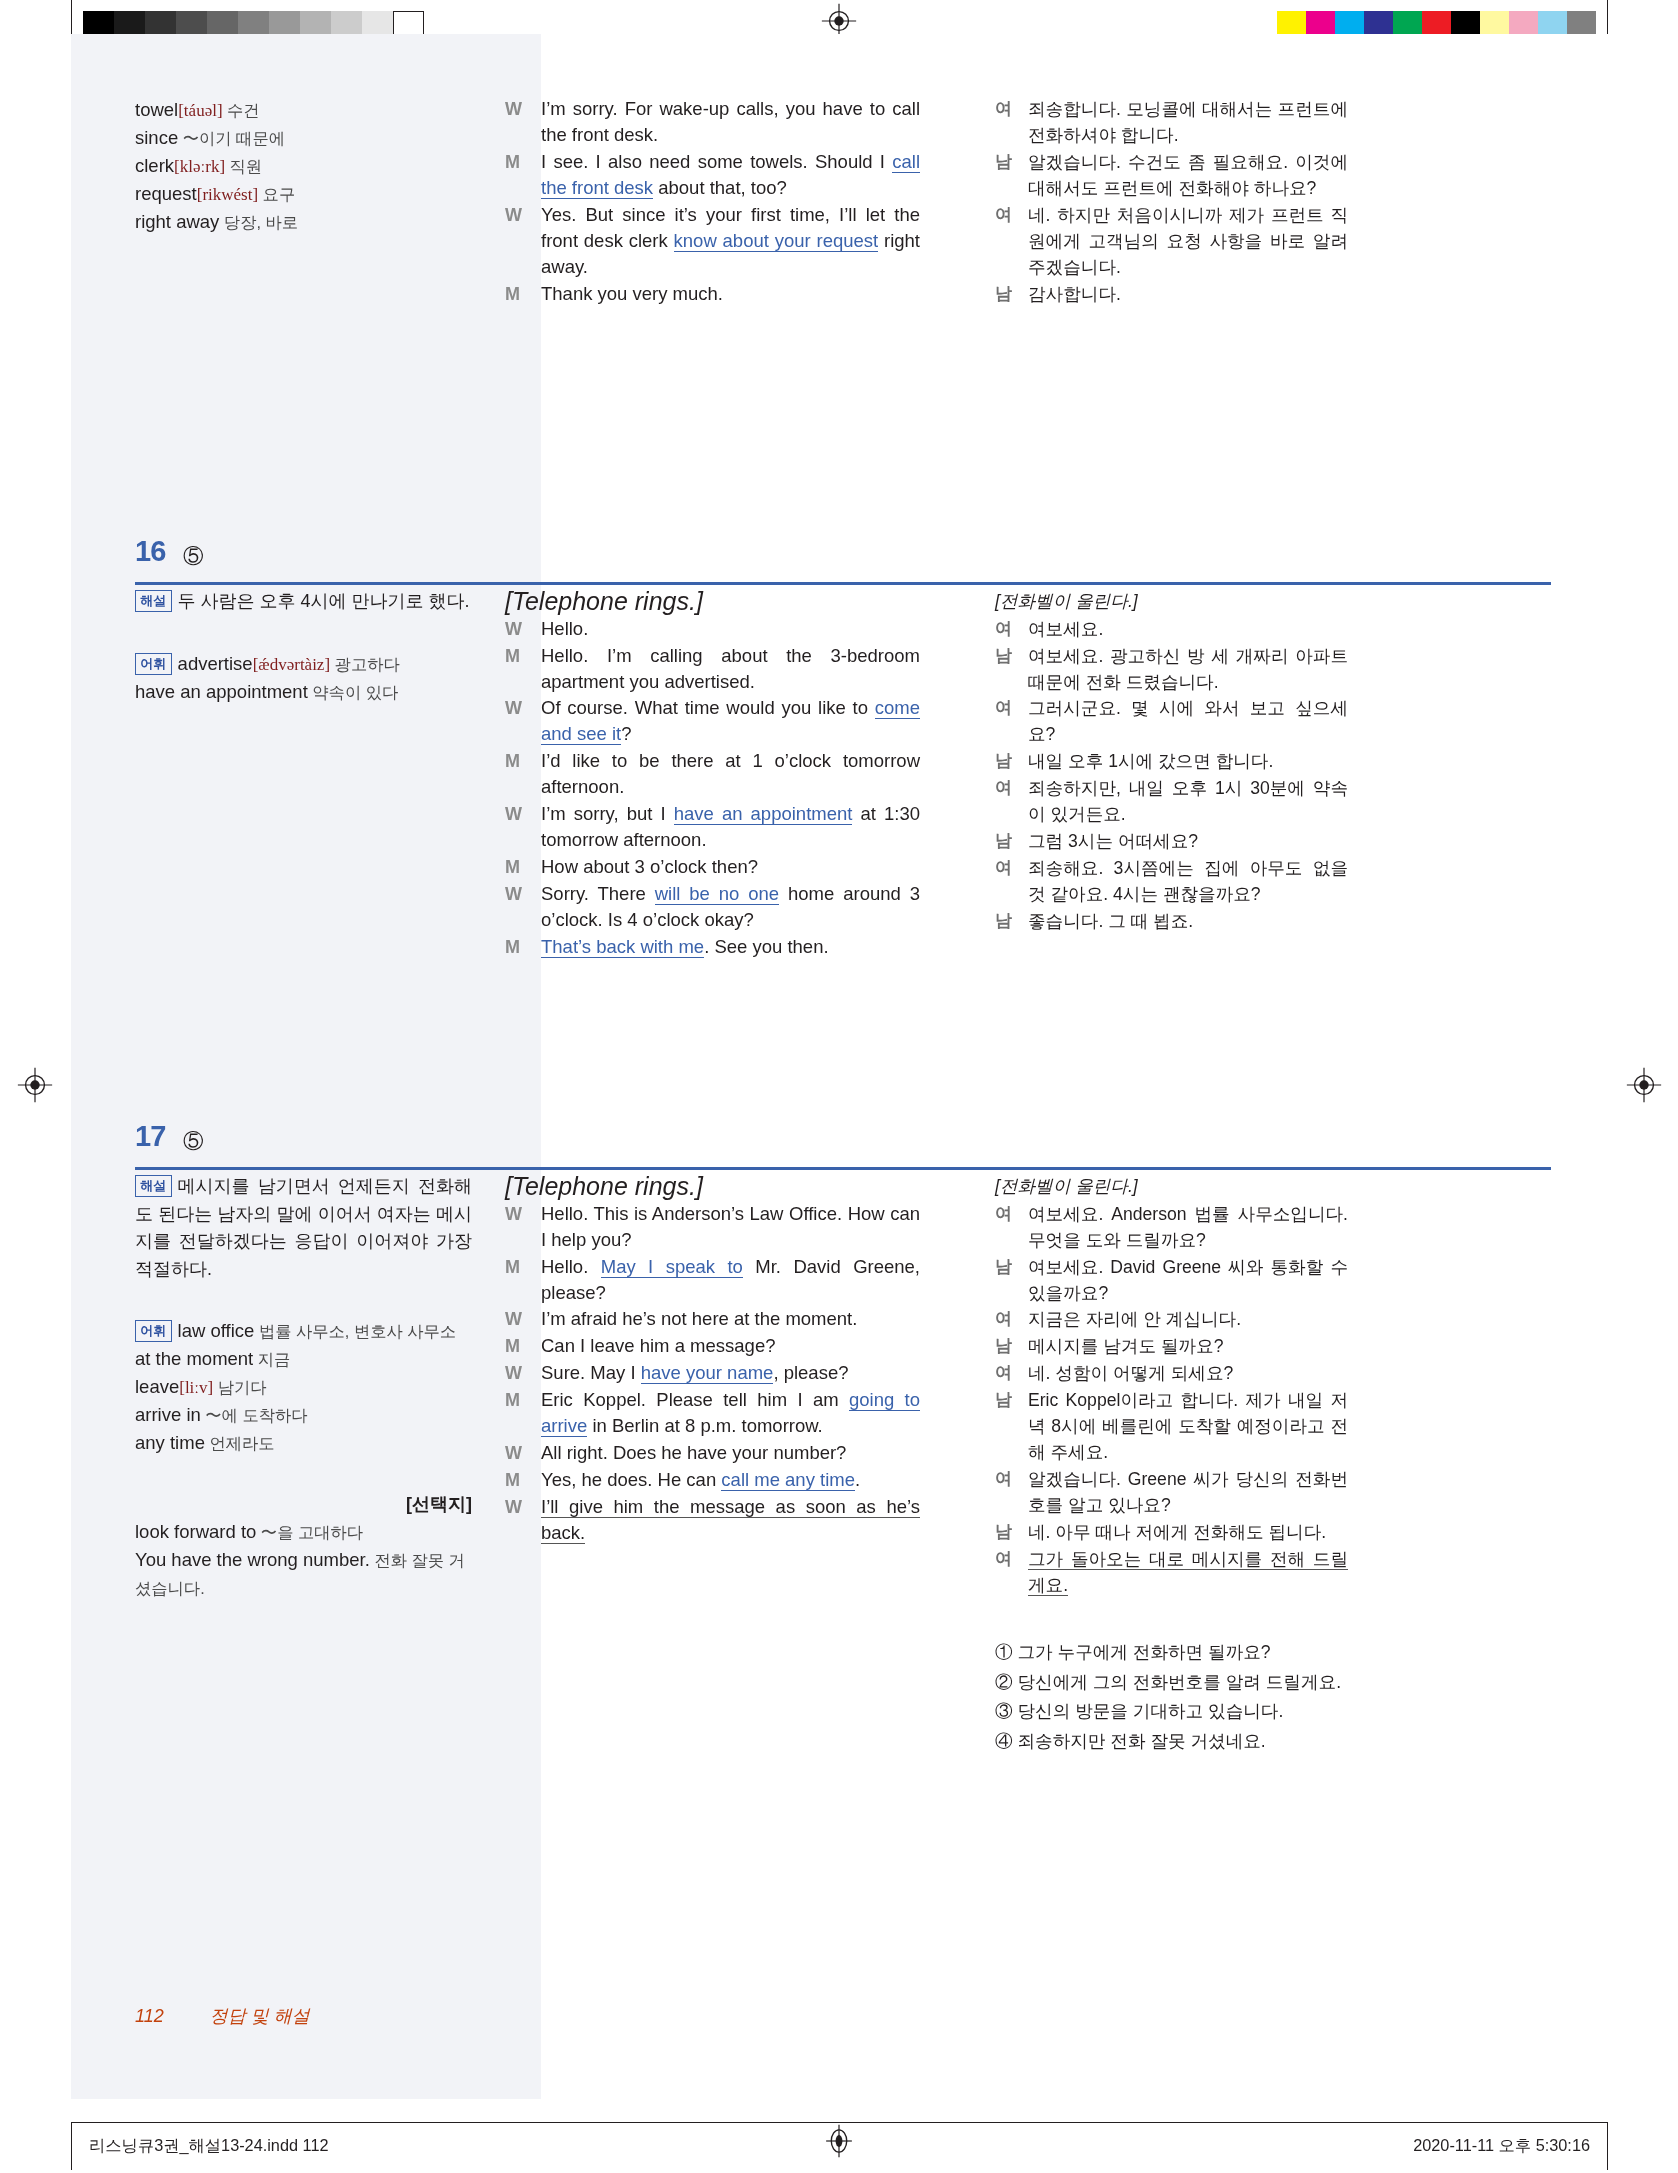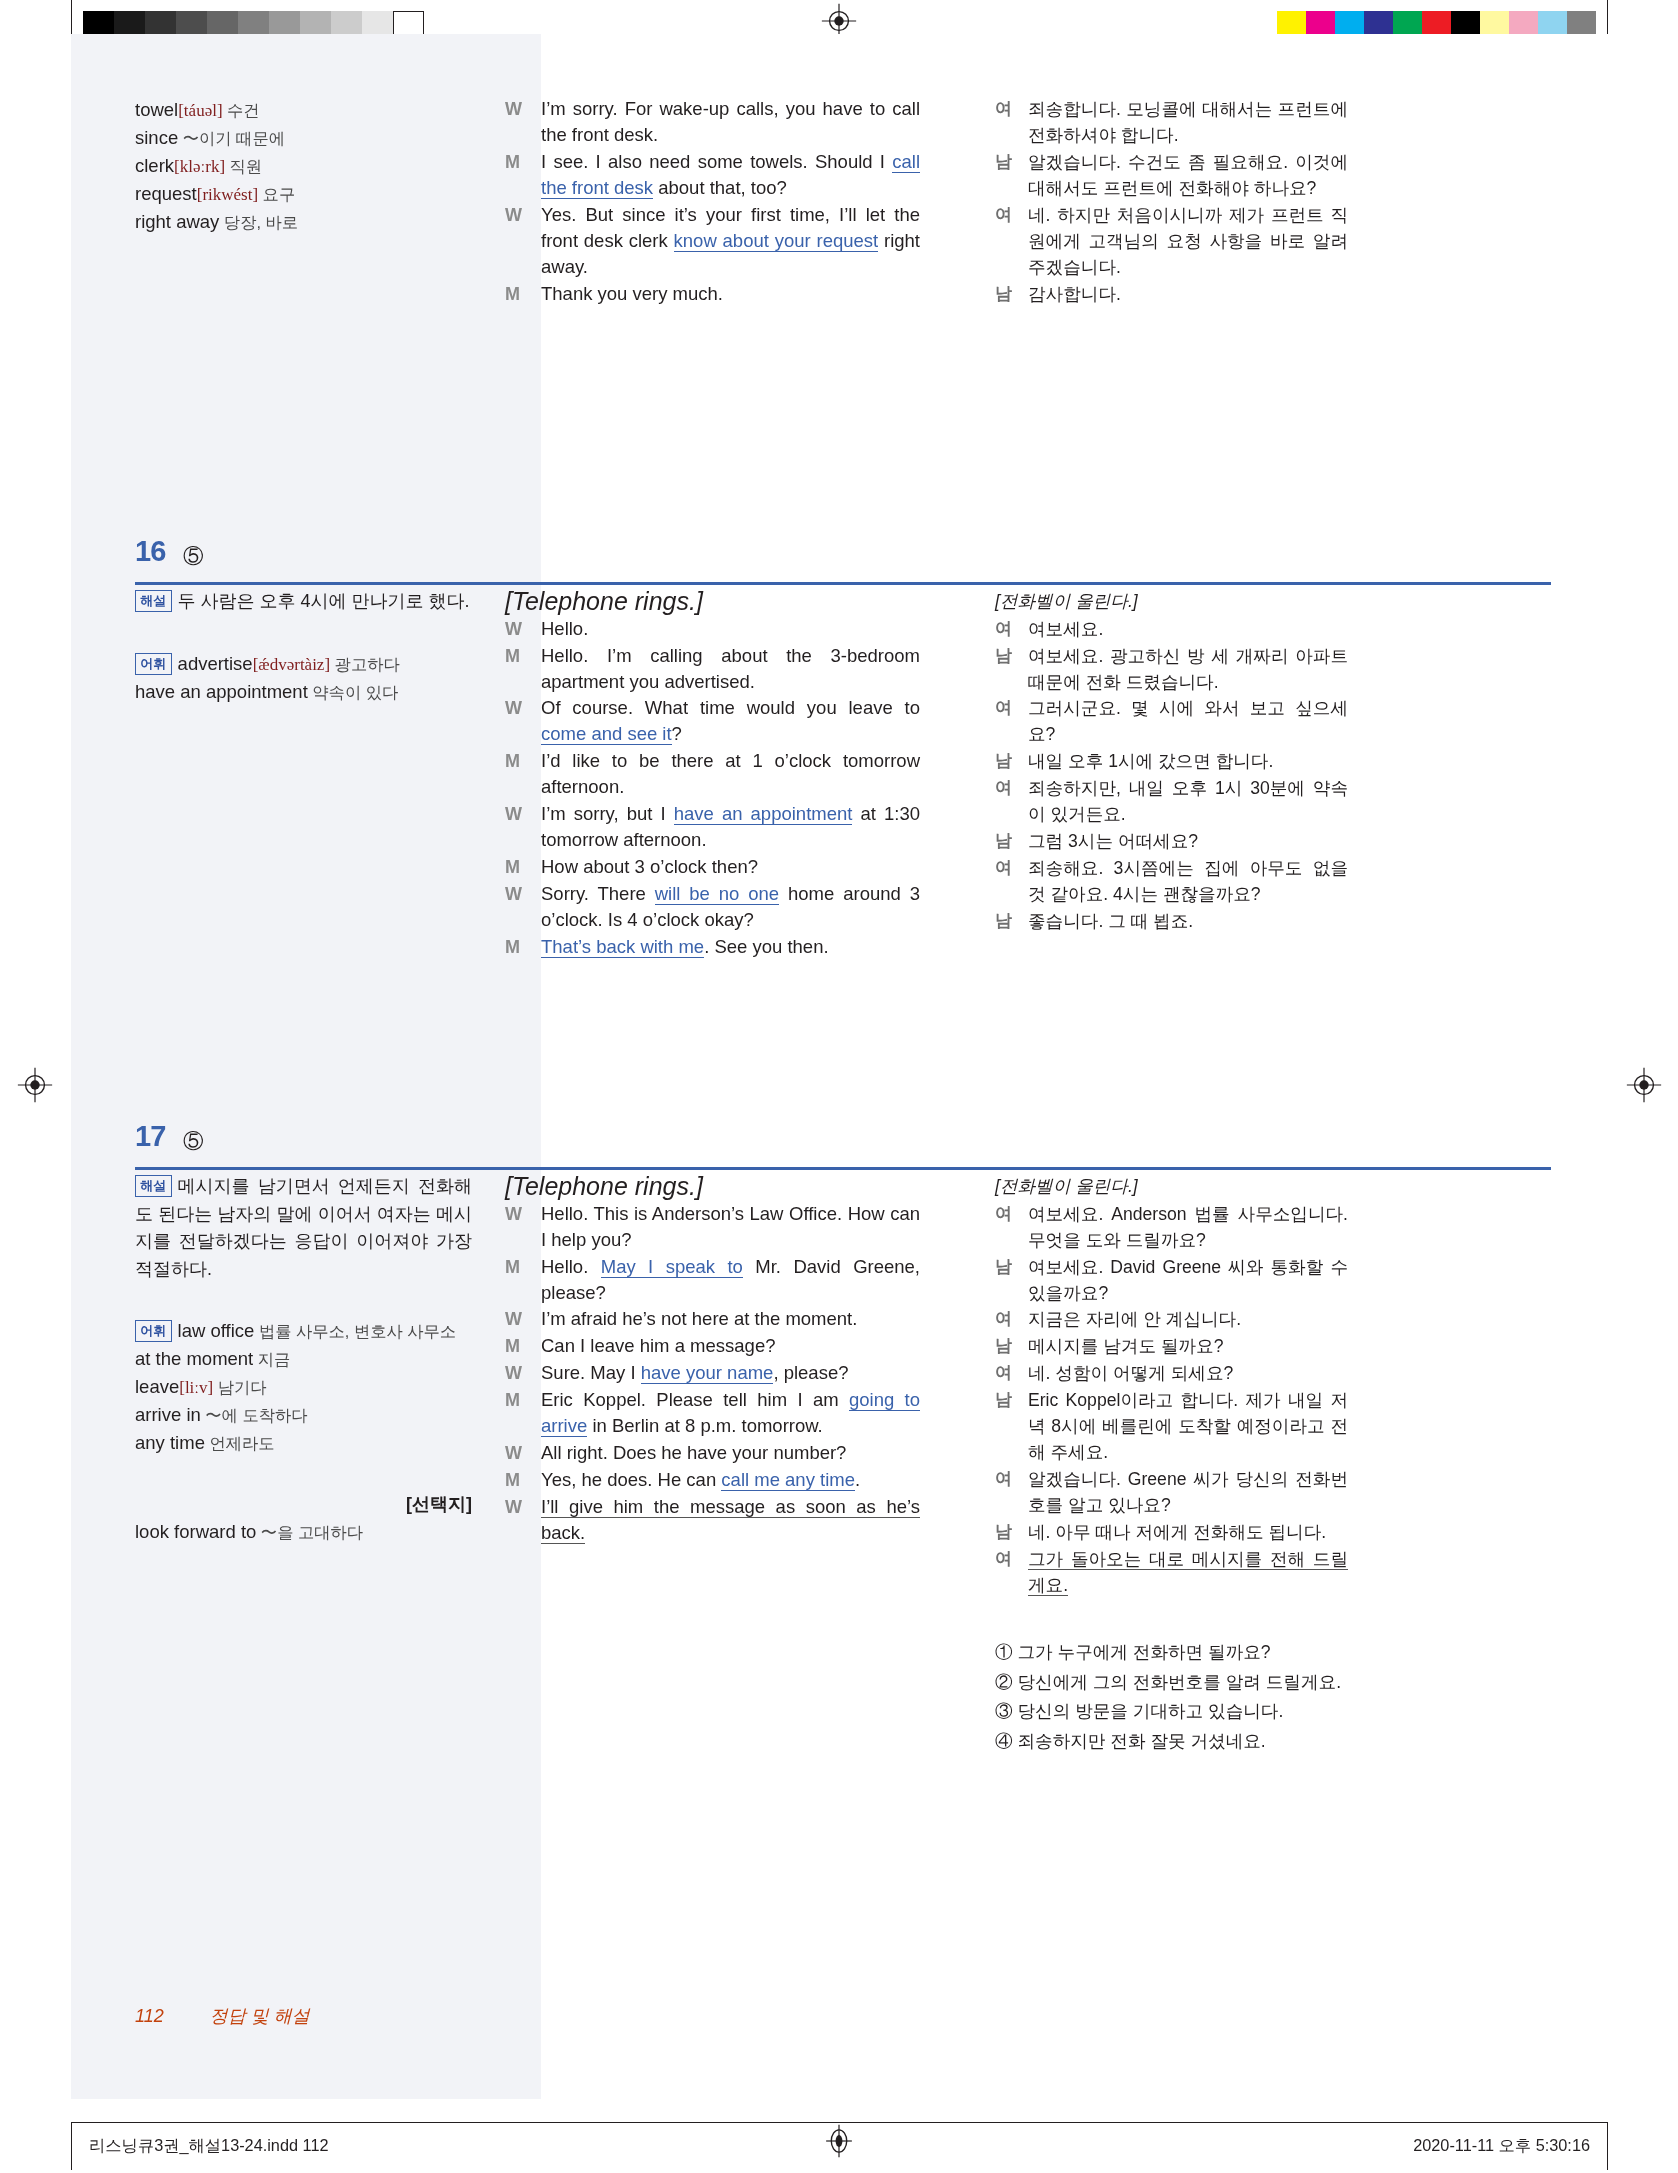--- a/index.html
+++ b/index.html
@@ -306,21 +306,21 @@
             <div class="spacer-md"></div>
             <div class="vocab-block">
               <div class="vocab-line"><span class="tag">어휘</span><span>advertise</span><span class="ipa">[ǽdvərtàiz]</span><span class="ko"> 광고하다</span></div>
               <div class="vocab-line"><span>have an appointment</span><span class="ko"> 약속이 있다</span></div>
             </div>
           </div>
           <div class="col col-mid">
             <div class="stage">[Telephone rings.]</div>
             <div class="turn"><span class="spk">W</span><span>Hello.</span></div>
             <div class="turn"><span class="spk">M</span><span>Hello. I’m calling about the 3-bedroom apartment you advertised.</span></div>
-            <div class="turn"><span class="spk">W</span><span>Of course. What time would you leave to </span><span class="kw">come and see it</span><span>?</span></div>
+            <div class="turn"><span class="spk">W</span><span>Of course. What time would you like to </span><span class="kw">come and see it</span><span>?</span></div>
             <div class="turn"><span class="spk">M</span><span>I’d like to be there at 1 o’clock tomorrow afternoon.</span></div>
             <div class="turn"><span class="spk">W</span><span>I’m sorry, but I </span><span class="kw">have an appointment</span><span> at 1:30 tomorrow afternoon.</span></div>
             <div class="turn"><span class="spk">M</span><span>How about 3 o’clock then?</span></div>
             <div class="turn"><span class="spk">W</span><span>Sorry. There </span><span class="kw">will be no one</span><span> home around 3 o’clock. Is 4 o’clock okay?</span></div>
             <div class="turn"><span class="spk">M</span><span class="kw">That’s back with me</span><span>. See you then.</span></div>
           </div>
           <div class="col col-right">
             <div class="stage">[전화벨이 울린다.]</div>
             <div class="turn"><span class="spk">여</span><span>여보세요.</span></div>
             <div class="turn"><span class="spk">남</span><span>여보세요. 광고하신 방 세 개짜리 아파트 때문에 전화 드렸습니다.</span></div>
@@ -347,20 +347,21 @@
               <div class="vocab-line"><span class="tag">어휘</span><span>law office</span><span class="ko"> 법률 사무소, 변호사 사무소</span></div>
               <div class="vocab-line"><span>at the moment</span><span class="ko"> 지금</span></div>
               <div class="vocab-line"><span>leave</span><span class="ipa">[liːv]</span><span class="ko"> 남기다</span></div>
               <div class="vocab-line"><span>arrive in</span><span class="ko"> 〜에 도착하다</span></div>
               <div class="vocab-line"><span>any time</span><span class="ko"> 언제라도</span></div>
             </div>
             <div class="spacer-md"></div>
             <div class="vocab-block">
               <div class="bracket-head">[선택지]</div>
               <div class="vocab-line"><span>look forward to</span><span class="ko"> 〜을 고대하다</span></div>
+              <div class="vocab-line"><span>You have the wrong number.</span><span class="ko"> 전화 잘못 거셨습니다.</span></div>
             </div>
           </div>
           <div class="col col-mid">
             <div class="stage">[Telephone rings.]</div>
             <div class="turn"><span class="spk">W</span><span>Hello. This is Anderson’s Law Office. How can I help you?</span></div>
             <div class="turn"><span class="spk">M</span><span>Hello. </span><span class="kw">May I speak to</span><span> Mr. David Greene, please?</span></div>
             <div class="turn"><span class="spk">W</span><span>I’m afraid he’s not here at the moment.</span></div>
             <div class="turn"><span class="spk">M</span><span>Can I leave him a message?</span></div>
             <div class="turn"><span class="spk">W</span><span>Sure. May I </span><span class="kw">have your name</span><span>, please?</span></div>
             <div class="turn"><span class="spk">M</span><span>Eric Koppel. Please tell him I am </span><span class="kw">going to arrive</span><span> in Berlin at 8 p.m. tomorrow.</span></div>

